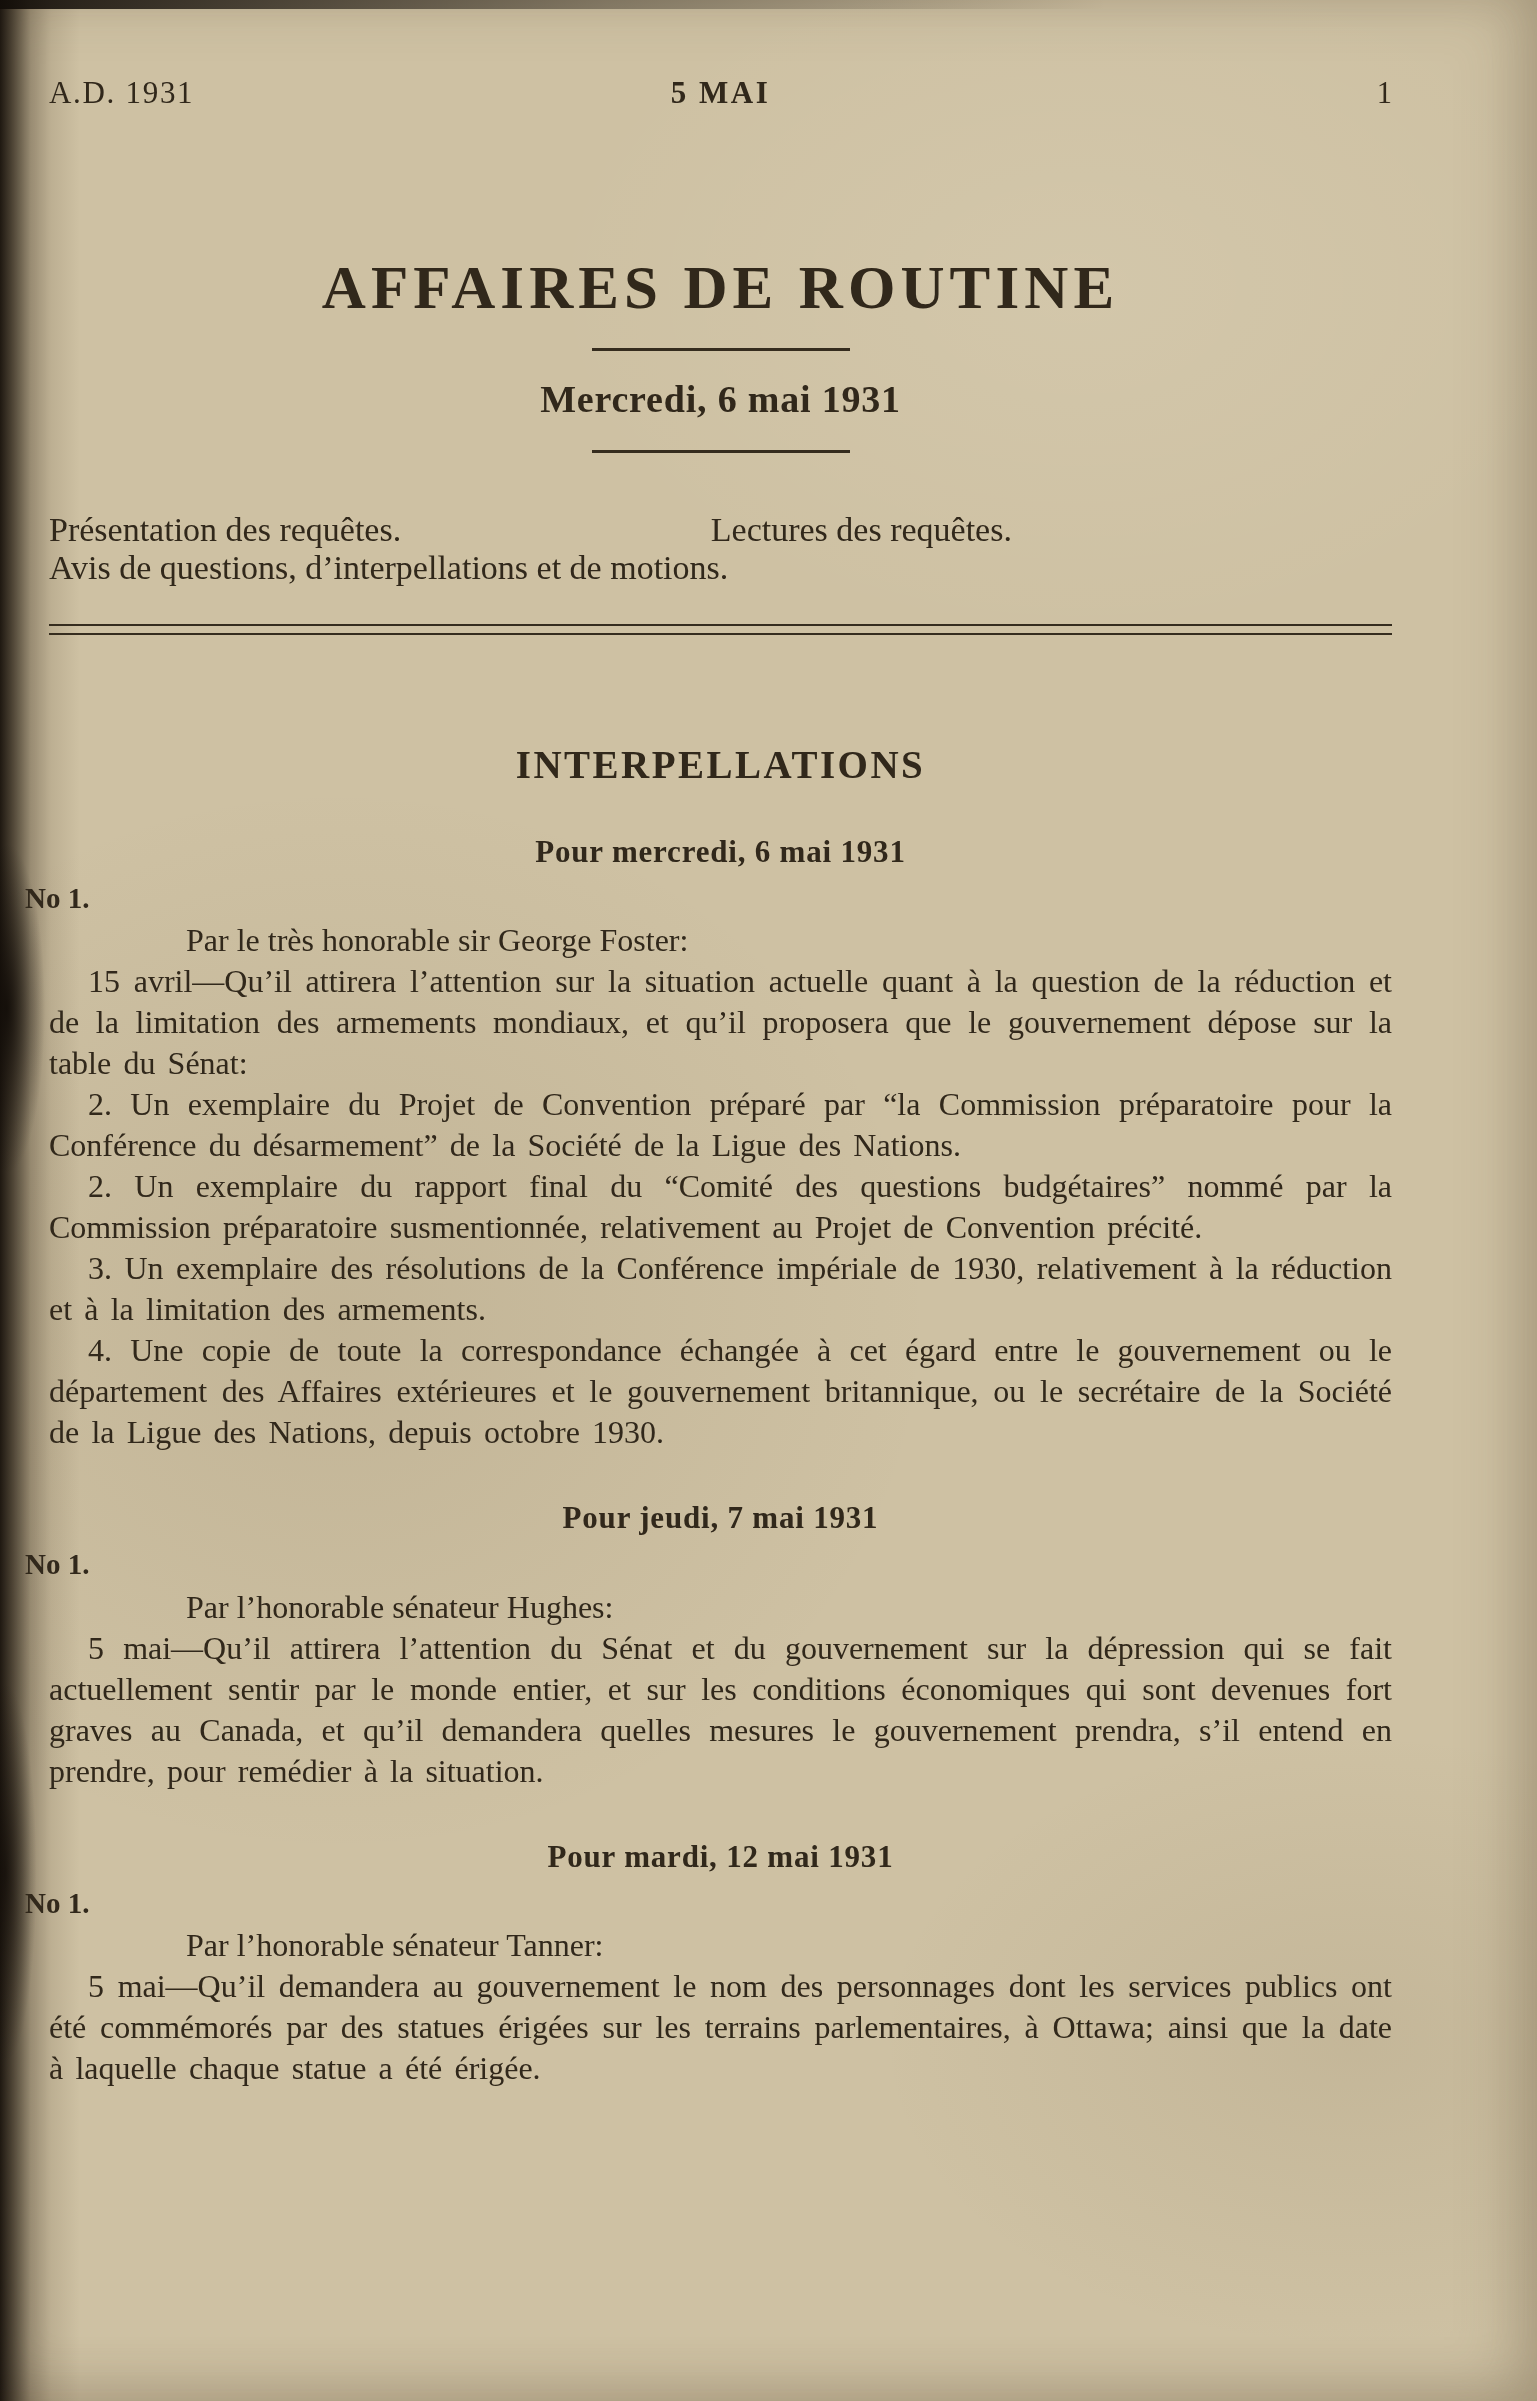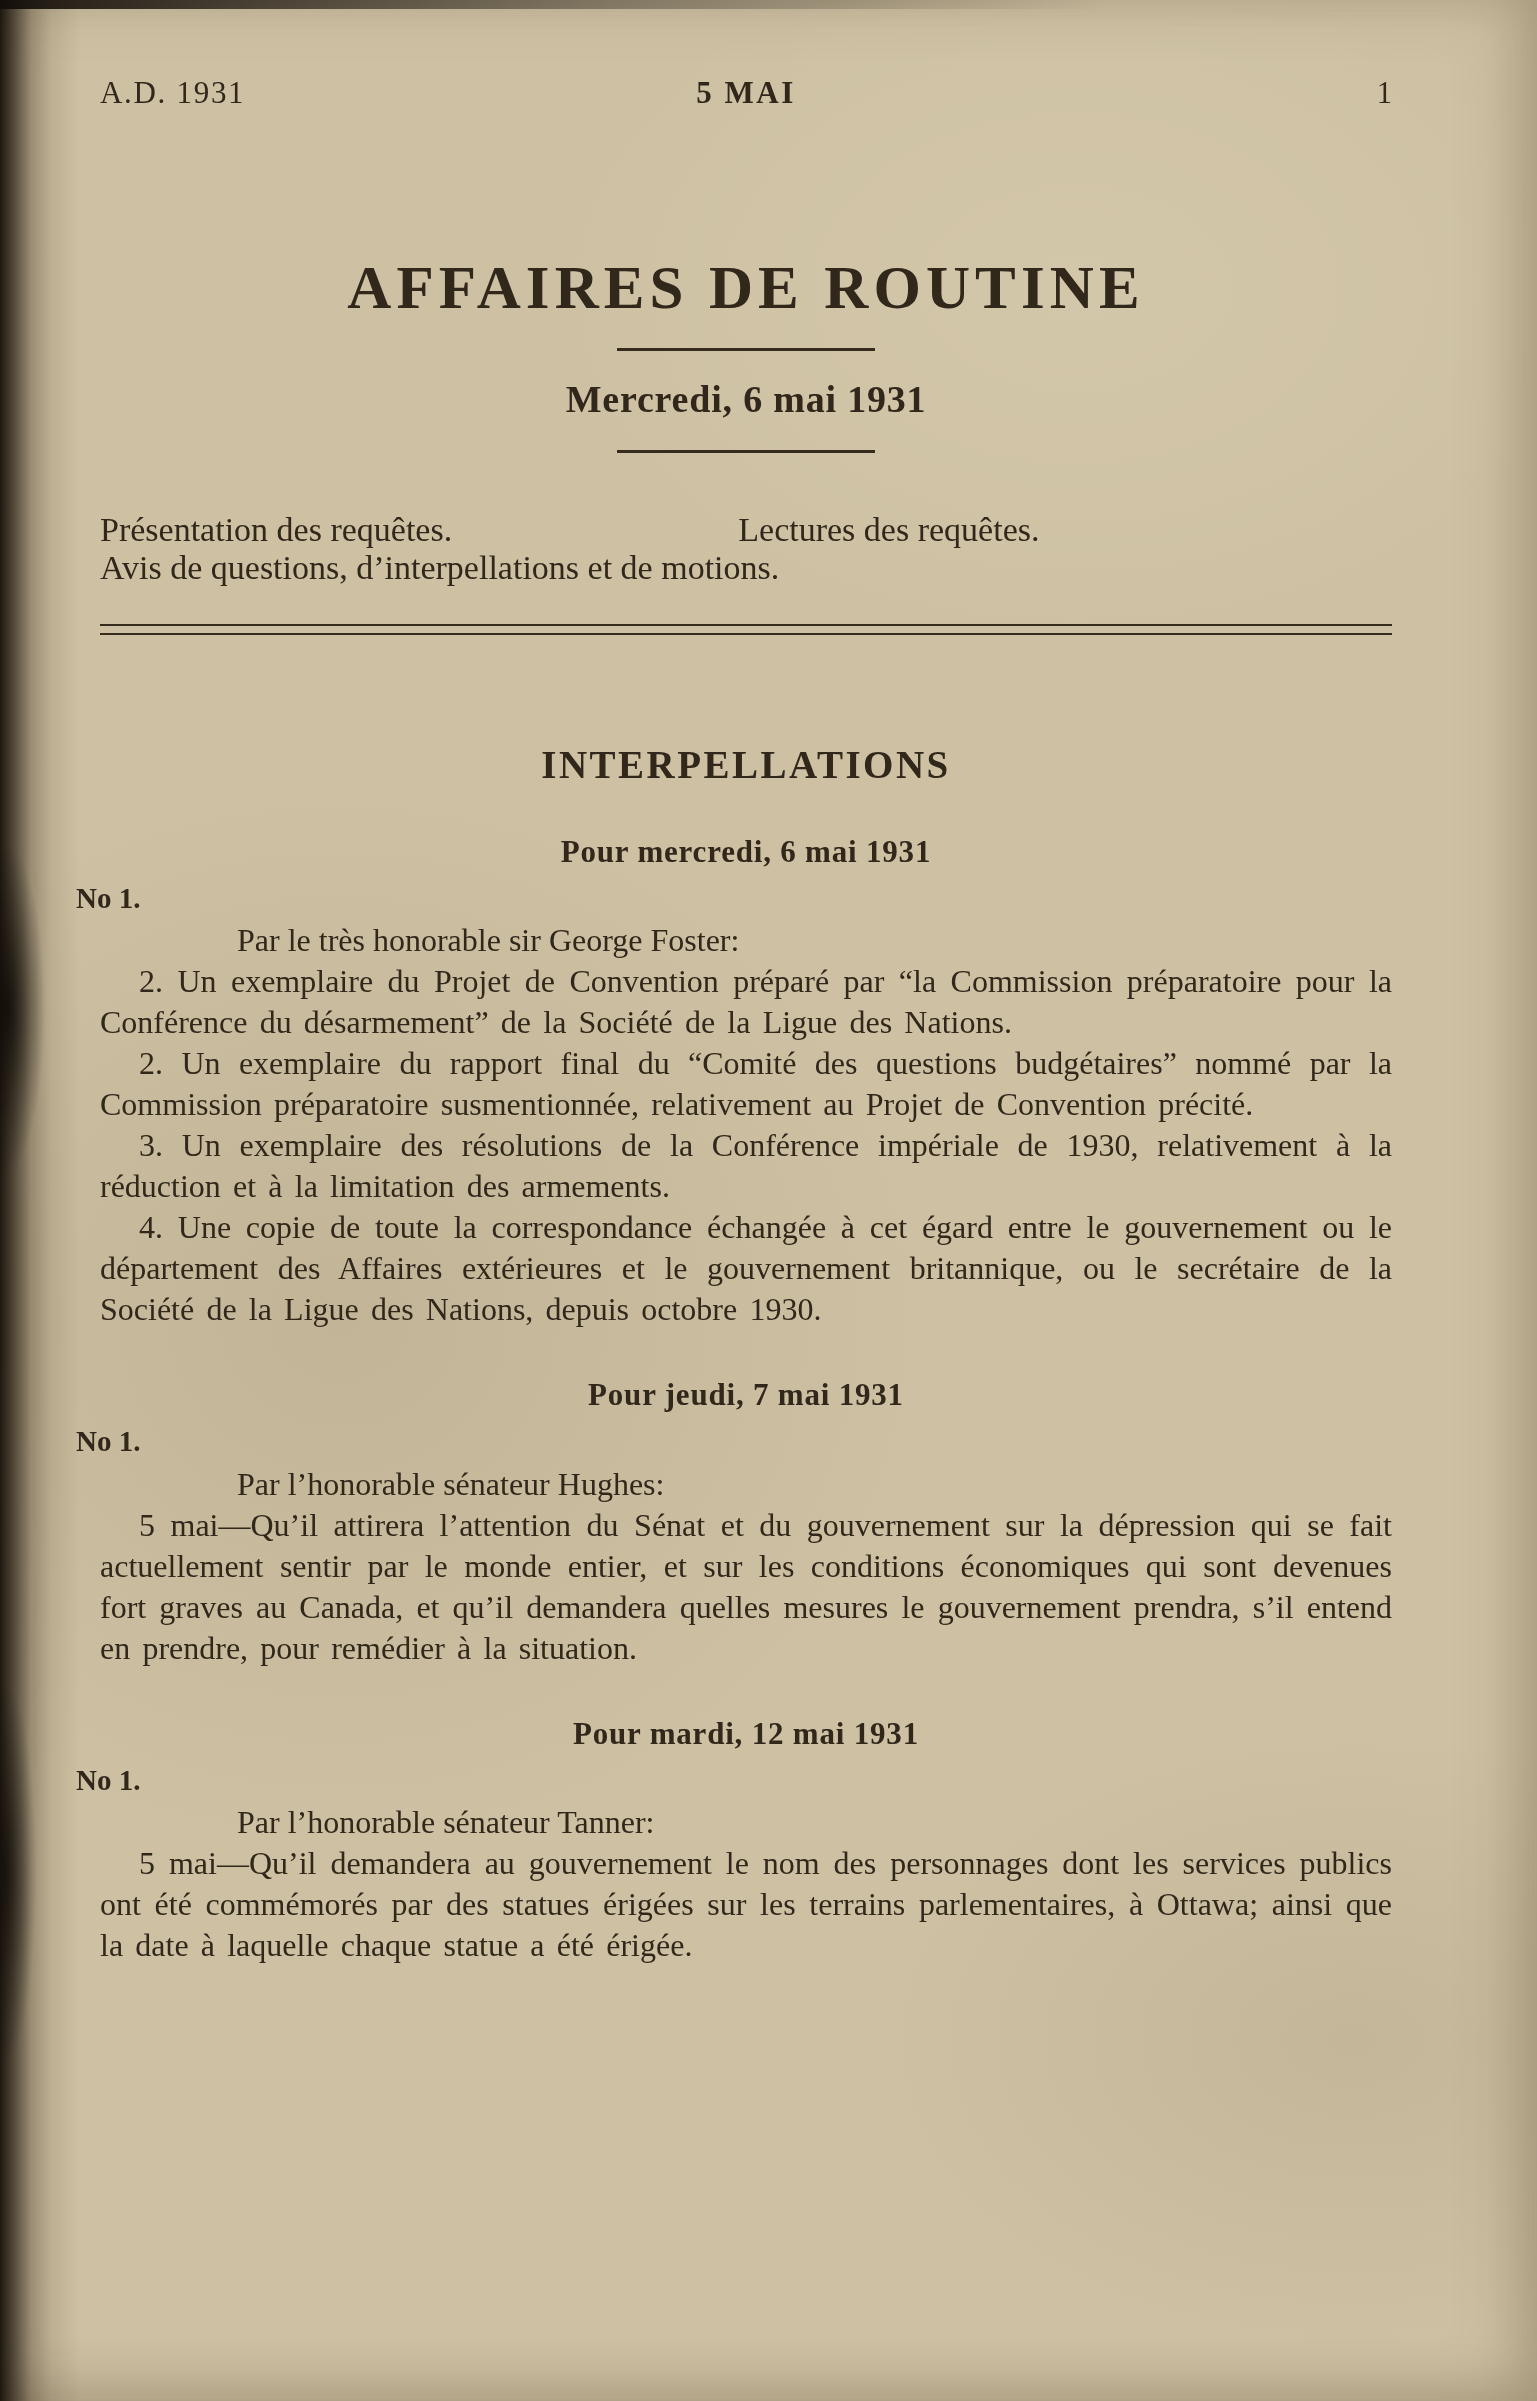--- a/index.html
+++ b/index.html
@@ -26,21 +26,21 @@
       radial-gradient(ellipse 51px 220px at 6.8px 42%, rgba(15,10,6,0.85), transparent 75%),
       radial-gradient(ellipse 42px 254px at 5.1px 78%, rgba(15,10,6,0.7), transparent 75%),
       linear-gradient(90deg, rgba(22,16,10,0.95) 0px, rgba(30,22,13,0.72) 12px,
         rgba(55,42,26,0.34) 30.5px, rgba(82,66,43,0.14) 51px, rgba(82,66,43,0.0) 80px);
   }
   .top-shade {
     position: absolute; left: 0; top: 0; height: 9.3px; width: 72%; z-index: 2;
     background: linear-gradient(90deg, rgba(18,13,8,0.92), rgba(18,13,8,0.35) 55%, transparent);
   }
 
-  .content { position: relative; z-index: 3; padding: 75px 146px 0 100px; }
+  .content { position: relative; z-index: 3; padding: 75px 146px 0 49px; }
 
   .page-header {
     display: grid; grid-template-columns: 1fr auto 1fr; align-items: baseline;
     font-size: 31px;
   }
   .page-header .hdr-left  { letter-spacing: 1.7px; }
   .page-header .hdr-center{ font-weight: bold; letter-spacing: 2.5px; }
   .page-header .hdr-right { text-align: right; font-size: 30.5px; }
 
   h1.doc-title {
@@ -118,20 +118,21 @@
     <div class="preamble-2">Avis de questions, d’interpellations et de motions.</div>
 
     <div class="double-rule"></div>
 
     <h2 class="section-title">INTERPELLATIONS</h2>
 
     <section class="notice-section">
       <h3 class="sub-heading">Pour mercredi, 6 mai 1931</h3>
       <div class="no-label">No 1.</div>
       <p class="intro">Par le très honorable sir George Foster:</p>
+      <p class="body-p">15 avril—Qu’il attirera l’attention sur la situation actuelle quant à la question de la réduction et de la limitation des armements mondiaux, et qu’il proposera que le gouvernement dépose sur la table du Sénat:</p>
       <p class="body-p">2. Un exemplaire du Projet de Convention préparé par “la Commission préparatoire pour la Conférence du désarmement” de la Société de la Ligue des Nations.</p>
       <p class="body-p">2. Un exemplaire du rapport final du “Comité des questions budgétaires” nommé par la Commission préparatoire susmentionnée, relativement au Projet de Convention précité.</p>
       <p class="body-p">3. Un exemplaire des résolutions de la Conférence impériale de 1930, relativement à la réduction et à la limitation des armements.</p>
       <p class="body-p">4. Une copie de toute la correspondance échangée à cet égard entre le gouvernement ou le département des Affaires extérieures et le gouvernement britannique, ou le secrétaire de la Société de la Ligue des Nations, depuis octobre 1930.</p>
     </section>
 
     <section class="notice-section">
       <h3 class="sub-heading">Pour jeudi, 7 mai 1931</h3>
       <div class="no-label">No 1.</div>
       <p class="intro">Par l’honorable sénateur Hughes:</p>

